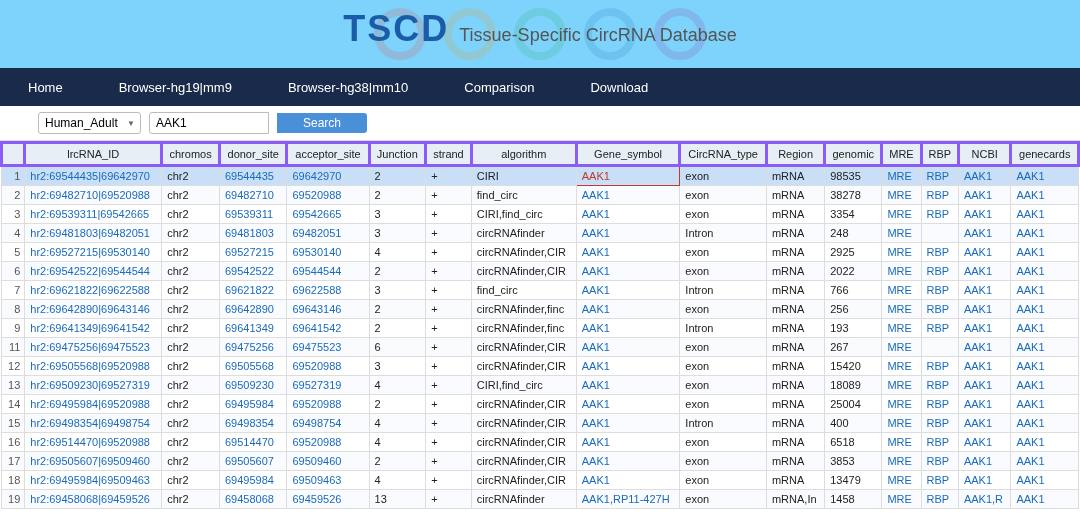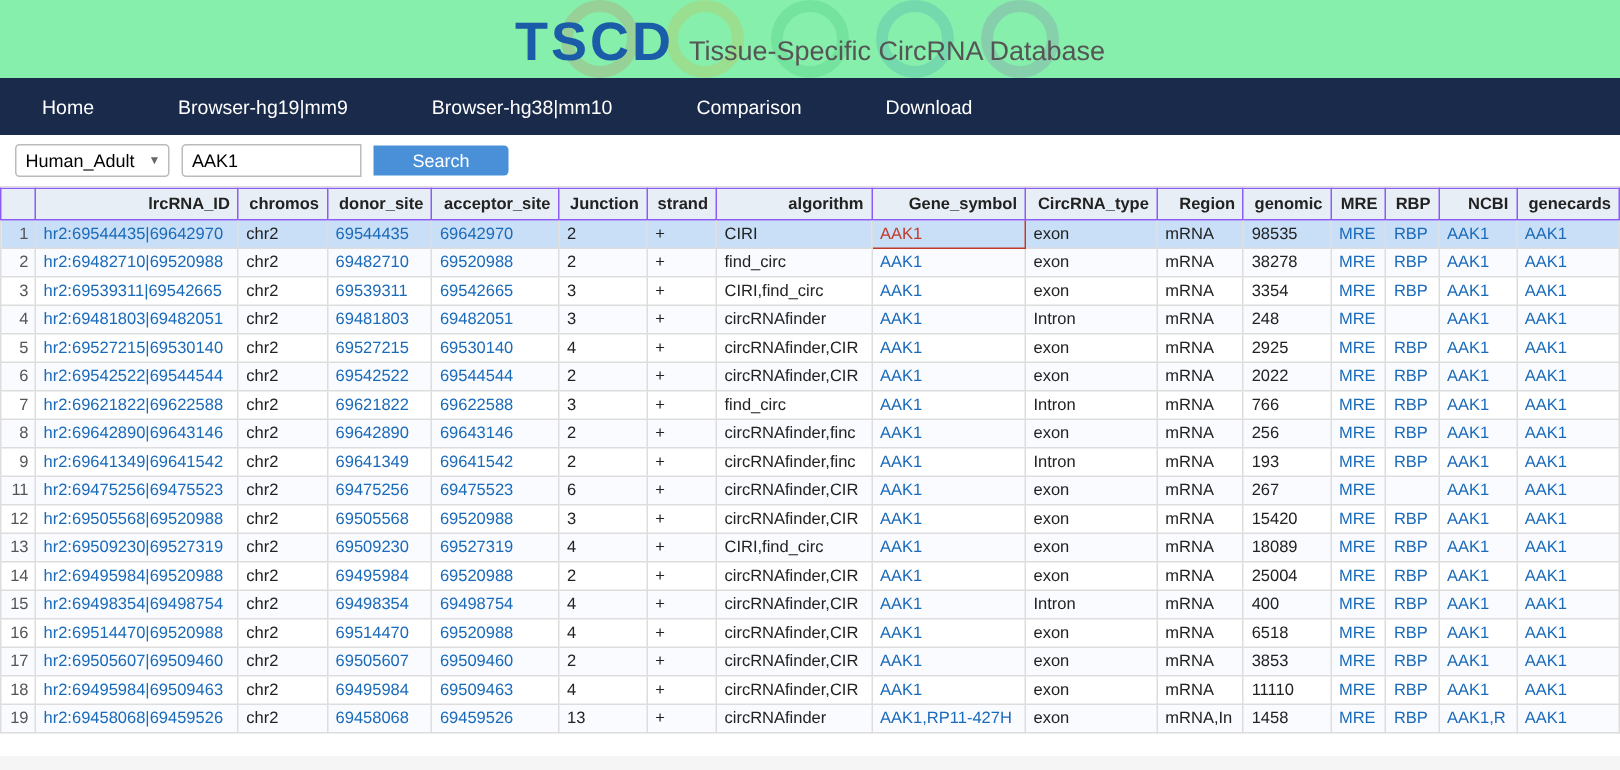--- a/index.html
+++ b/index.html
@@ -1,26 +1,26 @@
 <!DOCTYPE html>
 <html><head>
   <meta charset="utf-8">
   <style>
     * { margin: 0; padding: 0; box-sizing: border-box; }
     body { font-family: Arial, sans-serif; font-size: 12px; background: #f5f5f5; width: 1080px; height: 513px; overflow: hidden; }
 
     
     .logo-bar {
-      background: #86efac;
+      background: #7dd3fc;
       text-align: center;
       padding: 8px 0 4px 0;
       position: relative;
-      height: 52px;
+      height: 68px;
       display: flex;
-      align-items: center;
+      align-items: flex-start;
       justify-content: center;
     }
     .logo-circles {
       position: absolute;
       top: 0; left: 0; right: 0; bottom: 0;
       display: flex;
       align-items: center;
       justify-content: center;
       gap: 18px;
       opacity: 0.18;
@@ -77,20 +77,21 @@
     }
     .select-dropdown {
       border: 1px solid #bbb;
       border-radius: 3px;
       padding: 3px 22px 3px 6px;
       font-size: 12px;
       background: #fff;
       appearance: none;
       position: relative;
       cursor: pointer;
+      margin-left: 28px;
     }
     .select-wrapper {
       position: relative;
       display: inline-block;
     }
     .select-wrapper::after {
       content: '▼';
       font-size: 8px;
       position: absolute;
       right: 6px;
@@ -126,23 +127,23 @@
     table {
       border-collapse: collapse;
       width: 100%;
       font-size: 11px;
     }
     thead tr {
       background: #e8eef5;
     }
     thead th {
       padding: 4px 5px;
-      text-align: right;
-      border: 1px solid #8b5cf6;
-      font-weight: 700;
+      text-align: center;
+      border: 3px solid #8b5cf6;
+      font-weight: 400;
       white-space: nowrap;
       color: #222;
     }
     tbody tr {
       background: #fff;
     }
     tbody tr:nth-child(even) { background: #f9fbff; }
     tbody tr.highlighted { background: #c8dff7; }
     tbody td {
       padding: 3px 5px;
@@ -512,21 +513,21 @@
           <td class="link-blue">hr2:69495984|69509463</td>
           <td>chr2</td>
           <td class="link-blue">69495984</td>
           <td class="link-blue">69509463</td>
           <td>4</td>
           <td>+</td>
           <td>circRNAfinder,CIR</td>
           <td class="link-blue">AAK1</td>
           <td>exon</td>
           <td>mRNA</td>
-          <td>11110</td>
+          <td>13479</td>
           <td class="link-blue">MRE</td>
           <td class="link-blue">RBP</td>
           <td class="link-blue">AAK1</td>
           <td class="link-blue">AAK1</td>
         </tr>
         <tr>
           <td class="row-num">19</td>
           <td class="link-blue">hr2:69458068|69459526</td>
           <td>chr2</td>
           <td class="link-blue">69458068</td>

